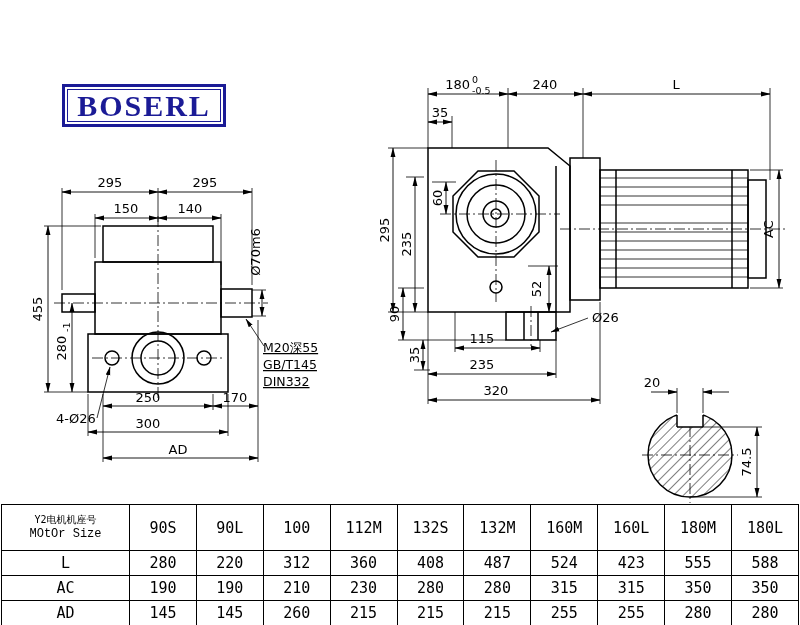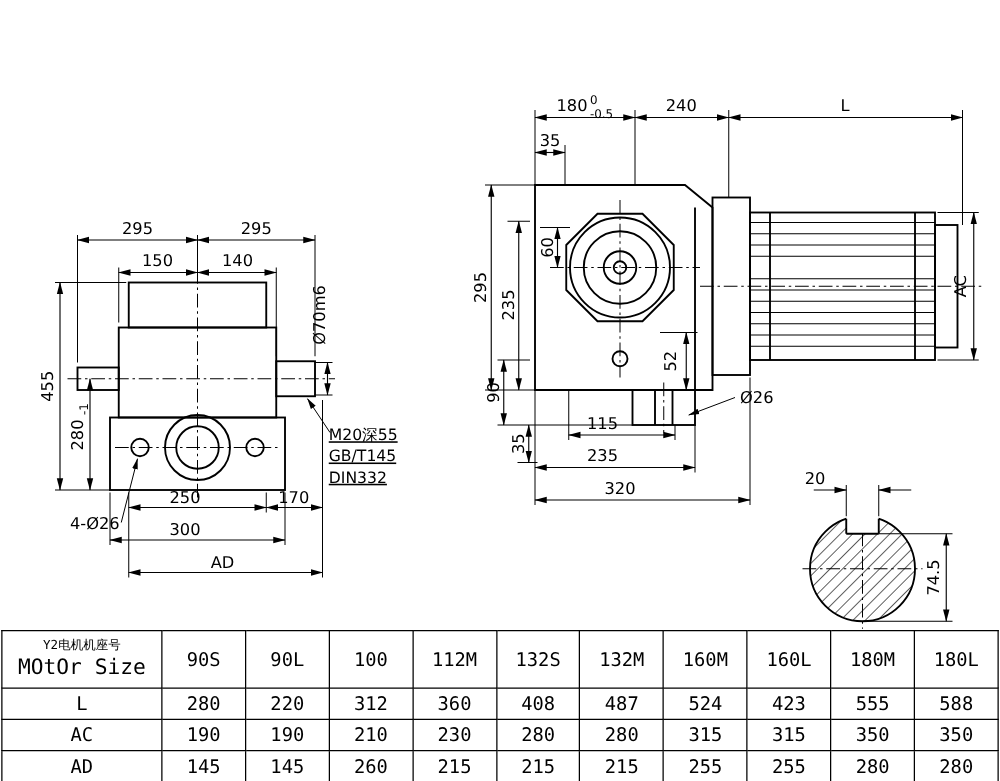--- a/index.html
+++ b/index.html
@@ -29,28 +29,31 @@
   svg .hatched { fill:url(#hatch); stroke:#000; stroke-width:1.5; }
 
   table.dims { position:absolute; left:1px; top:504px; width:798px;
                border-collapse:collapse; table-layout:fixed; text-align:center;
                font-family:"DejaVu Sans Mono", monospace; }
   .dims th, .dims td { border:1px solid #000; padding:0; vertical-align:middle; }
   .dims thead th { height:46px; font-weight:normal; font-size:15px; }
   .dims tbody td { height:25px; font-size:15px; }
   .dims .label-col { width:128px; }
   .hdr-cn { font-size:10px; line-height:1.4; }
-  .hdr-en { font-size:17px; line-height:1.2; }
+  .hdr-en { font-size:12px; line-height:1.2;font-family:Liberation Mono, monospace; }
 </style>
 </head>
 <body>
 
 <div class="page">
 
 
+  <div class="logo">
+    <span class="logo-text">BOSERL</span>
+  </div>
 
   <svg class="drawing" width="800" height="505" viewBox="0 0 800 505" xmlns="http://www.w3.org/2000/svg">
     <defs>
       <marker id="arr" viewBox="0 0 10 6" refX="9.5" refY="3" markerWidth="11" markerHeight="7" orient="auto-start-reverse">
         <path d="M0,0.4 L10,3 L0,5.6 Z" fill="#000"></path>
       </marker>
       <pattern id="hatch" width="7" height="7" patternUnits="userSpaceOnUse" patternTransform="rotate(45)">
         <line x1="0" y1="0" x2="0" y2="7" stroke="#000" stroke-width="1"></line>
       </pattern>
     </defs>

